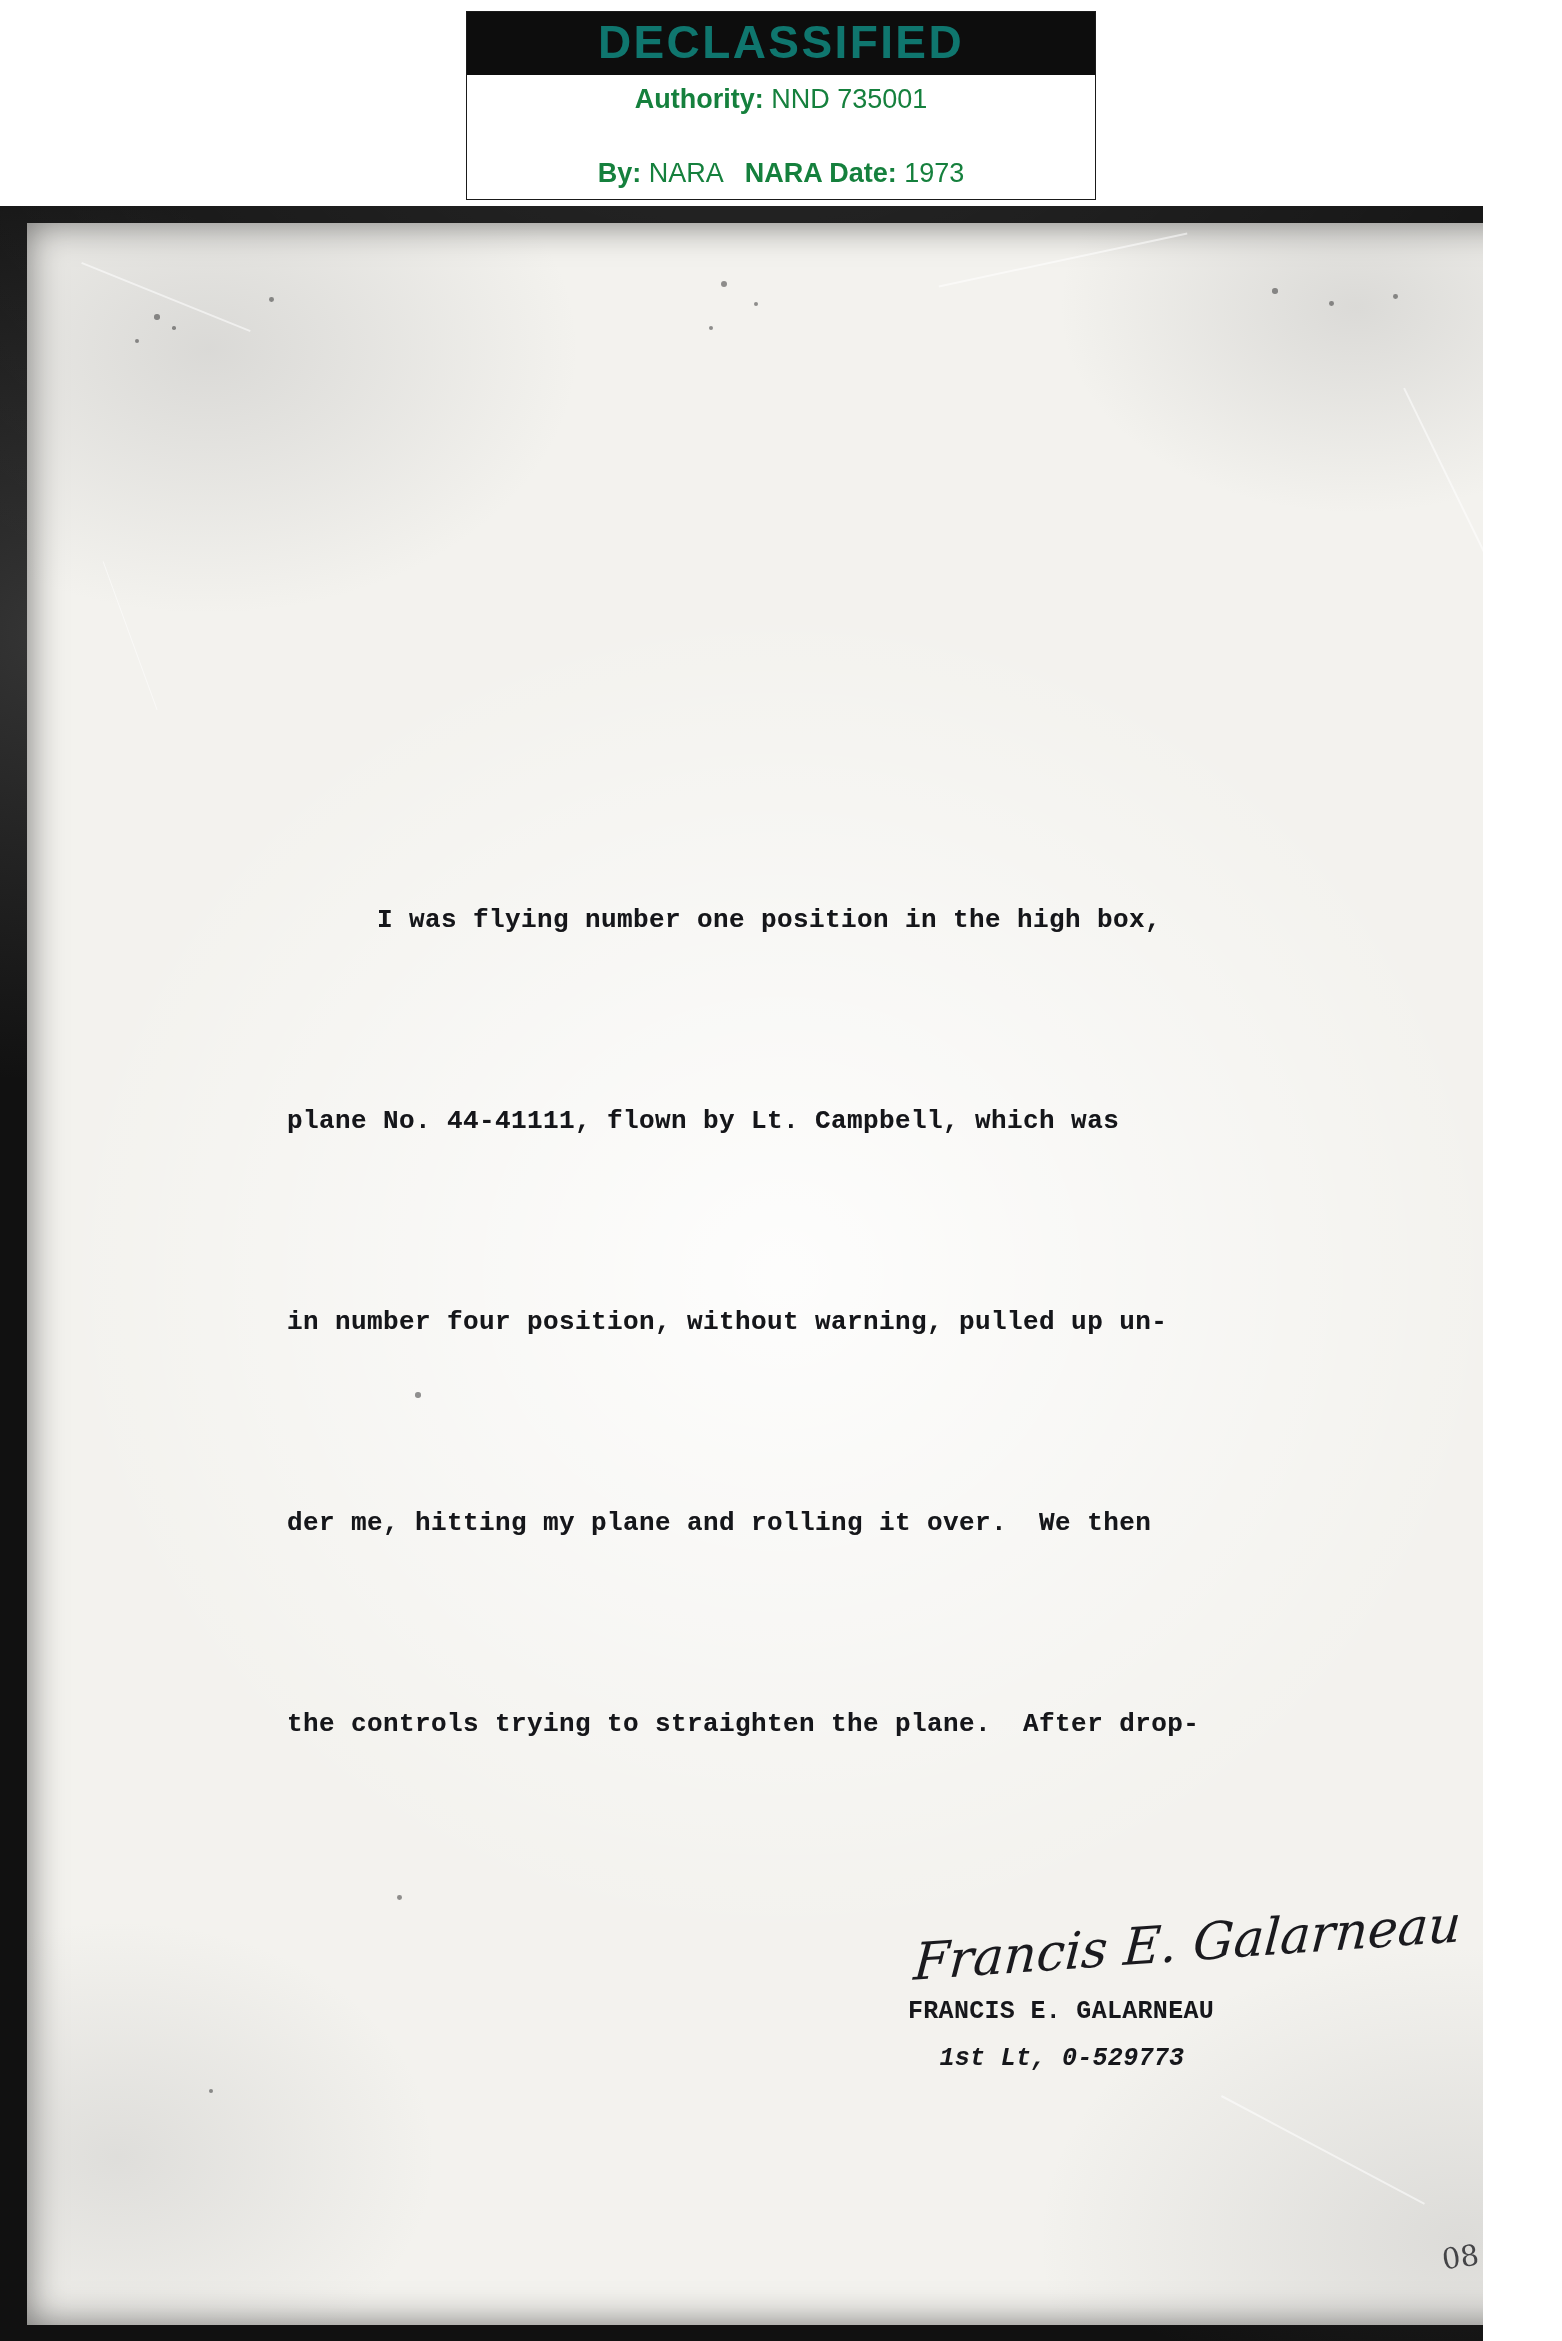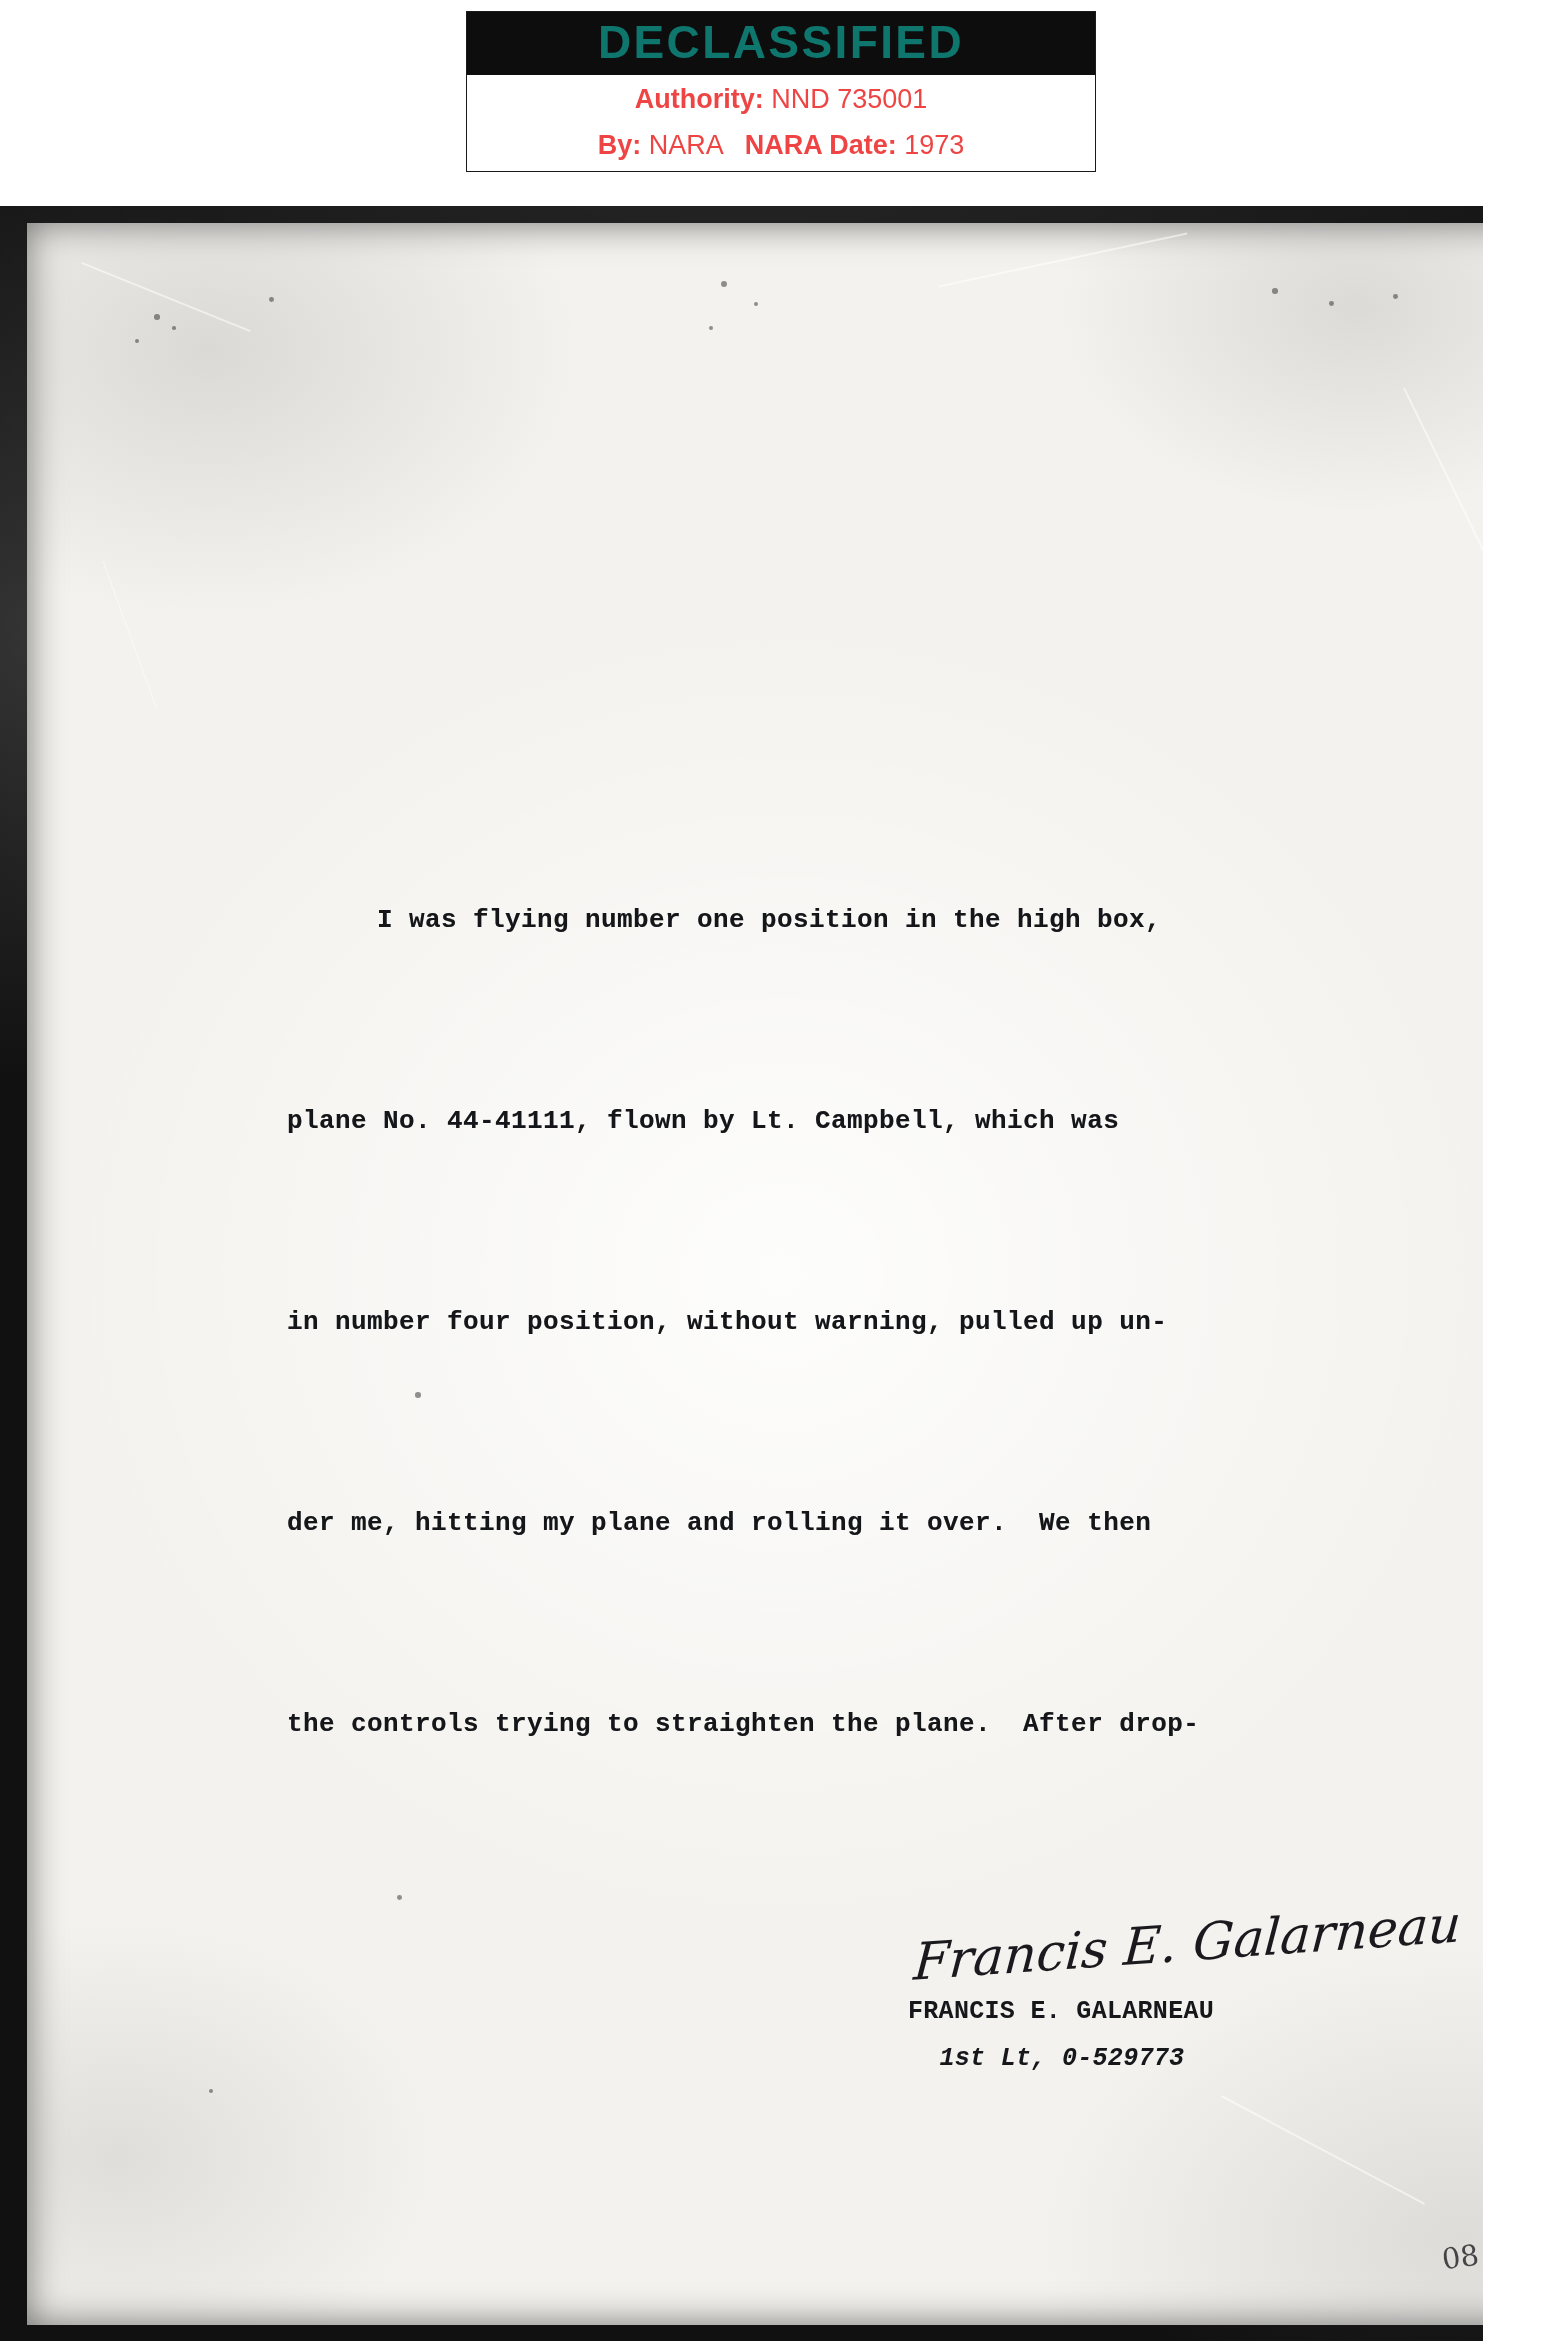--- a/index.html
+++ b/index.html
@@ -32,24 +32,24 @@
     font-size: 46px;
     font-weight: bold;
     letter-spacing: 2.4px;
     text-align: center;
     line-height: 1.22;
     padding: 2.4px 0 4.8px 0;
     font-family: "Liberation Sans", sans-serif;
   }
   .stamp-line {
     text-align: center;
-    color: #ef4444;
+    color: #15803d;
     font-size: 27px;
     line-height: 1.38;
-    padding: 0 0;
+    padding: 14px 0;
     font-family: "Liberation Sans", sans-serif;
   }
   .stamp-line .lbl { font-weight: bold; }
   .stamp-line .val { font-weight: normal; }
   #stamp-line-2 { padding-top: 6px; }
   #stamp-line-3 { padding-bottom: 7.3px; margin-top: 8px; }
 
   
   #scan-area {
     position: absolute;

